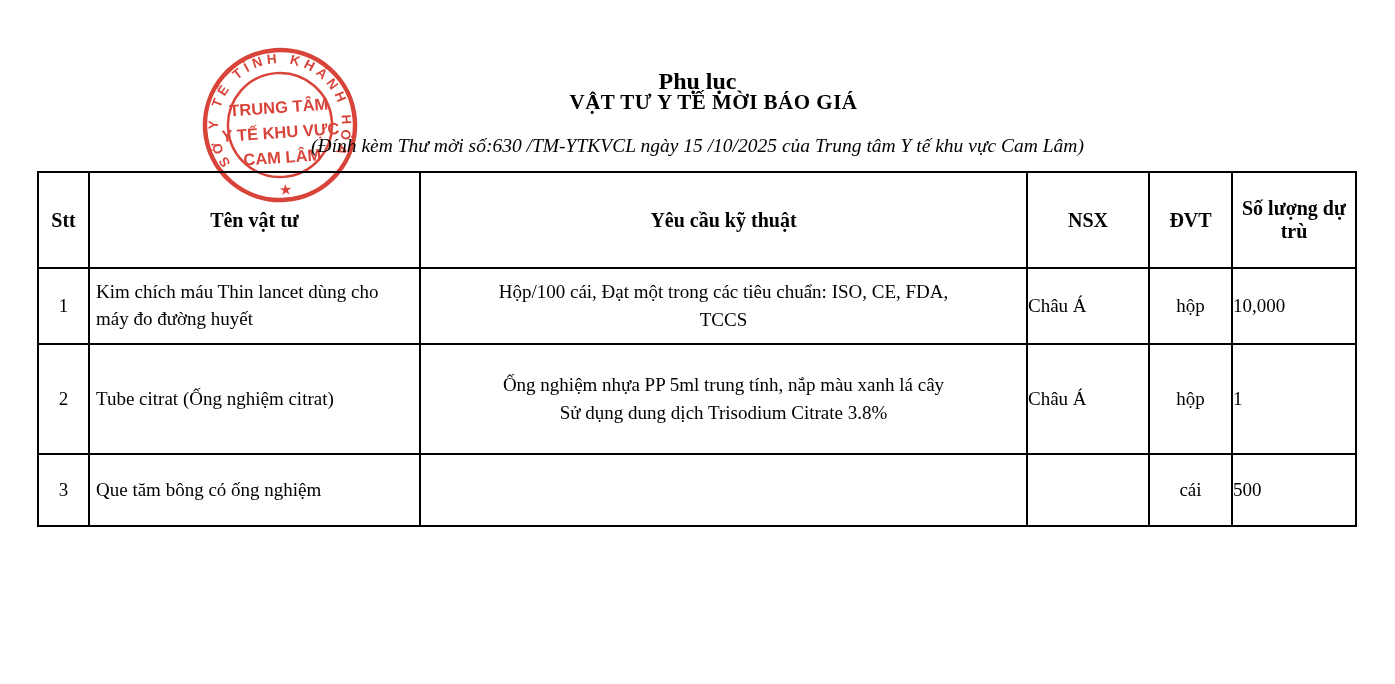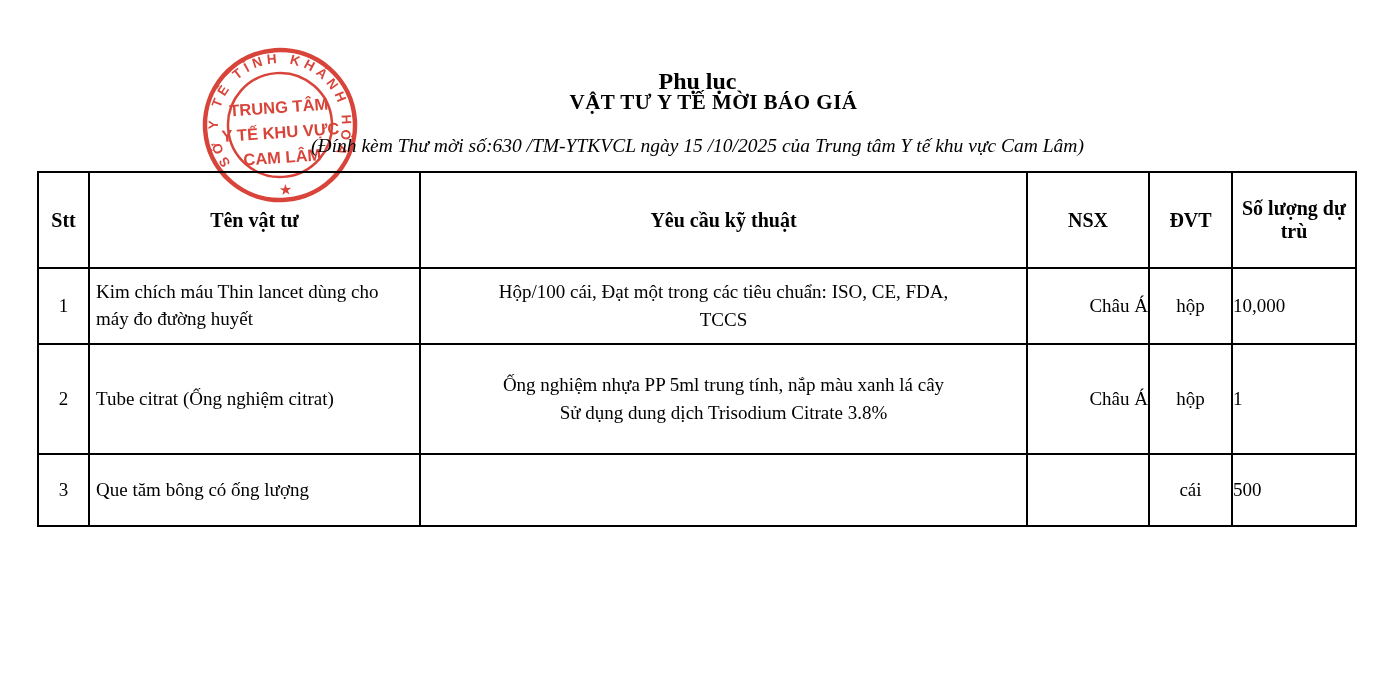--- a/index.html
+++ b/index.html
@@ -34,21 +34,21 @@
     overflow: hidden;
   }
   .doc-table th { font-size: 20px; font-weight: bold; text-align: center; padding: 2px 4px; }
   tr.rh  { height: 96px; }
   tr.r1  { height: 76px; }
   tr.r2  { height: 110px; }
   tr.r3  { height: 72px; }
   td.c-stt { text-align: center; }
   td.c-ten { text-align: left; padding: 8px 6px; line-height: 1.4; }
   td.c-yc  { text-align: center; padding: 3px 7px; line-height: 1.5; white-space: pre-line; }
-  td.c-nsx { text-align: right; margin-left: 8px; }
+  td.c-nsx { text-align: left; margin-left: 8px; }
   td.c-dvt { text-align: center; }
   td.c-qty { text-align: left; padding-right: 12px; }
 
   .stamp {
     position: absolute; left: 199px; top: 44px; width: 162px; height: 162px;
     mix-blend-mode: multiply; opacity: 0.92; pointer-events: none; z-index: 5;
   }
   .stamp text {
     font-family: "Liberation Sans", "DejaVu Sans", sans-serif;
     font-weight: bold;
@@ -97,21 +97,21 @@
       <td class="c-stt">2</td>
       <td class="c-ten">Tube citrat (Ống nghiệm citrat)</td>
       <td class="c-yc">Ống nghiệm nhựa PP 5ml trung tính, nắp màu xanh lá cây
 Sử dụng dung dịch Trisodium Citrate 3.8%</td>
       <td class="c-nsx">Châu Á</td>
       <td class="c-dvt">hộp</td>
       <td class="c-qty">1</td>
     </tr>
     <tr class="r3">
       <td class="c-stt">3</td>
-      <td class="c-ten">Que tăm bông có ống lượng</td>
+      <td class="c-ten">Que tăm bông có ống nghiệm</td>
       <td class="c-yc"></td>
       <td class="c-nsx"></td>
       <td class="c-dvt">cái</td>
       <td class="c-qty">500</td>
     </tr>
   </tbody>
 </table>
 
 <svg class="stamp" viewBox="0 0 162 162" xmlns="http://www.w3.org/2000/svg">
   <g transform="rotate(-4 81 81)">

